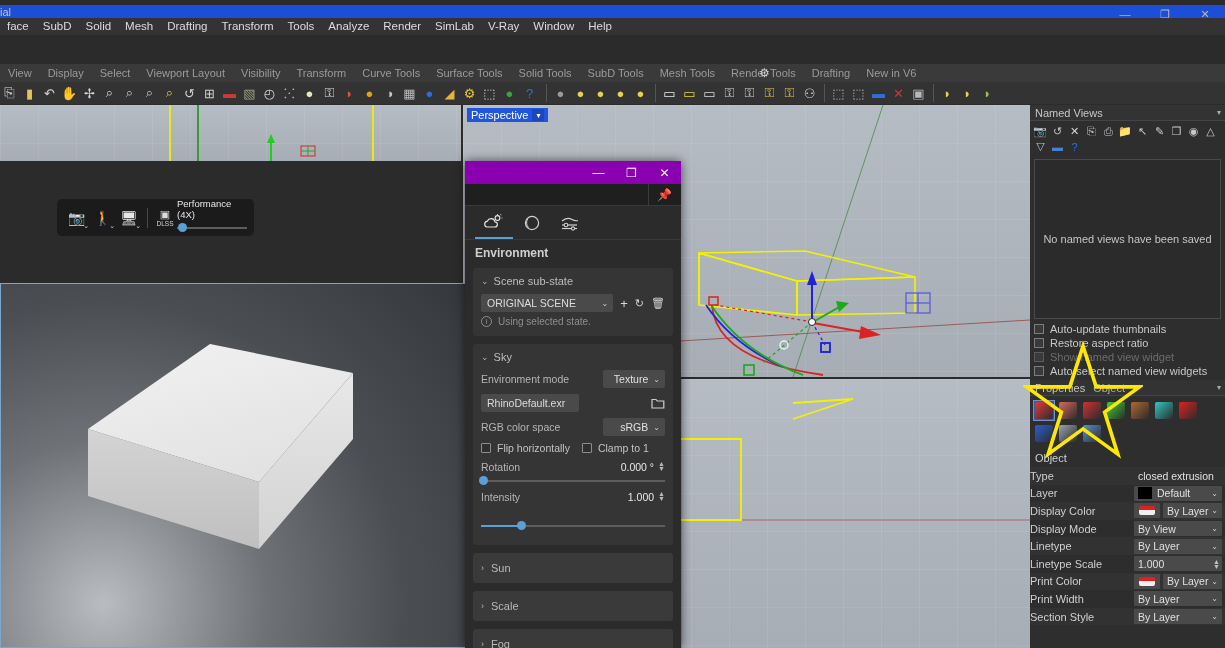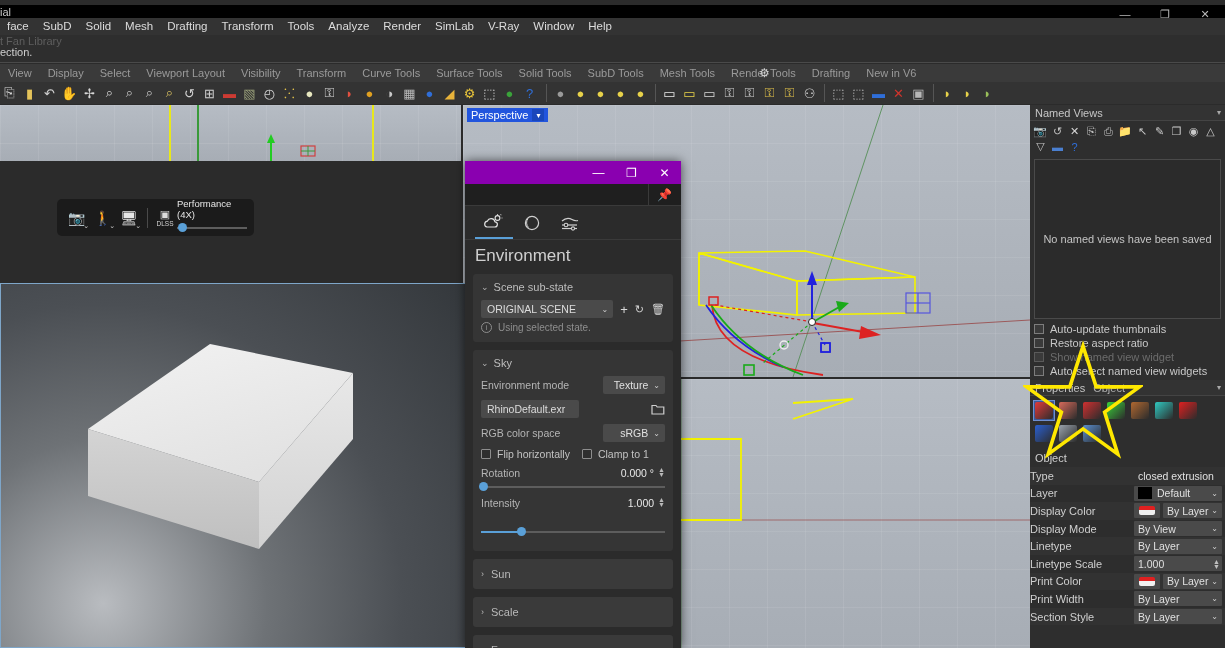--- a/index.html
+++ b/index.html
@@ -2,21 +2,21 @@
 <html><head>
 <meta charset="utf-8">
 <style>
   * { box-sizing: border-box; margin:0; padding:0; }
   html,body { width:1225px; height:648px; overflow:hidden; background:#2b2b2b;
     font-family:"Liberation Sans", sans-serif; color:#d4d4d4; }
   #root { position:relative; width:1225px; height:648px; }
 
   
   .app-titlebar { position:absolute; left:0; top:5px; width:1225px; height:18px;
-     background:#000000; }
+     background:#1d4ed8; }
   .app-titlebar .tt { position:absolute; left:0; top:1px; font-size:11px; color:#c8c8c8; }
   .winbtns { position:absolute; right:0; top:0; height:18px; display:flex; }
   .winbtns .wb { width:40px; height:18px; display:flex; align-items:center; justify-content:center;
      font-size:11px; color:#b9b9b9; }
 
   .menubar { position:absolute; left:0; top:18px; width:1225px; height:17px;
      background:#333; display:flex; align-items:center; }
   .menubar .mi { font-size:11.5px; color:#dcdcdc; padding:0 7px; white-space:nowrap; line-height:17px; }
 
   .cmdarea { position:absolute; left:0; top:35px; width:1225px; height:28px; background:#2e2e2e;
@@ -60,21 +60,21 @@
      display:flex; align-items:center; justify-content:center; color:#fff; font-size:12px; }
   .envwin .subbar { height:22px; background:#1f1f1f; position:relative; border-bottom:1px solid #3a3a3a;}
   .envwin .pinwrap { position:absolute; right:0; top:0; width:33px; height:22px;
      border-left:1px solid #3a3a3a; display:flex; align-items:center; justify-content:center; }
   .envwin .tabs { height:34px; background:#2b2b2b; display:flex; align-items:center;
      padding-left:10px; border-bottom:1px solid #3a3a3a; position:relative;}
   .envwin .tab { width:38px; height:33px; display:flex; align-items:center; justify-content:center; }
   .envwin .tab.active { border-bottom:2px solid #5aa0d8; }
   .envbody { position:absolute; left:0; top:79px; width:216px; height:408px; overflow:hidden;
      background:#2b2b2b; padding:0 8px; }
-  .sectTitle { font-size:17px; color:#cfcfcf; padding:6px 2px 8px 2px; }
+  .sectTitle { font-size:12px; color:#cfcfcf; padding:6px 2px 8px 2px;font-weight:bold; }
   .card { background:#353535; border-radius:3px; padding:7px 8px 9px 8px; margin-bottom:8px; }
   .card-hd { font-size:11px; color:#bdbdbd; margin-bottom:7px; display:flex; align-items:center; }
   .card-hd .chev { font-size:9px; margin-right:5px; color:#b0b0b0; }
   .collapsed { background:#3a3a3a; border-radius:3px; padding:9px 8px; margin-bottom:8px;
      font-size:11px; color:#b9b9b9; display:flex; align-items:center; }
   .collapsed .chev { font-size:9px; margin-right:7px; }
 
   .row { display:flex; align-items:center; margin-bottom:6px; }
   .lbl { font-size:10.5px; color:#b5b5b5; flex:1; }
   .dd { background:#4a4a4a; border-radius:2px; height:18px; min-width:62px; display:flex;
@@ -174,24 +174,20 @@
       <div class="mi">Transform</div>
       <div class="mi">Tools</div>
       <div class="mi">Analyze</div>
       <div class="mi">Render</div>
       <div class="mi">SimLab</div>
       <div class="mi">V-Ray</div>
       <div class="mi">Window</div>
       <div class="mi">Help</div>
     </div>
 
-<div class="cmdarea">
-  <div class="cmdhist">t Fan Library</div>
-  <div class="cmdline">ection.</div>
-</div>
 
 <div class="toolbar-tabs" id="tbtabs">
       <div class="tt2">View</div>
       <div class="tt2">Display</div>
       <div class="tt2">Select</div>
       <div class="tt2">Viewport Layout</div>
       <div class="tt2">Visibility</div>
       <div class="tt2">Transform</div>
       <div class="tt2">Curve Tools</div>
       <div class="tt2">Surface Tools</div>

